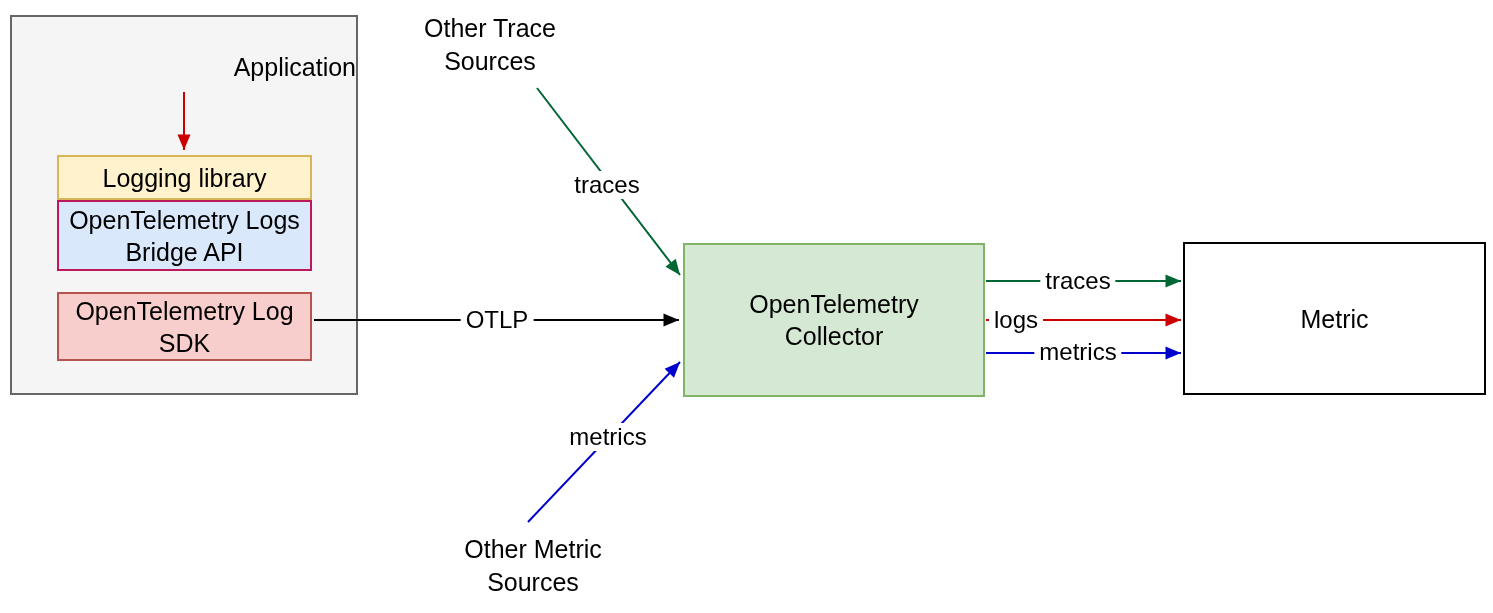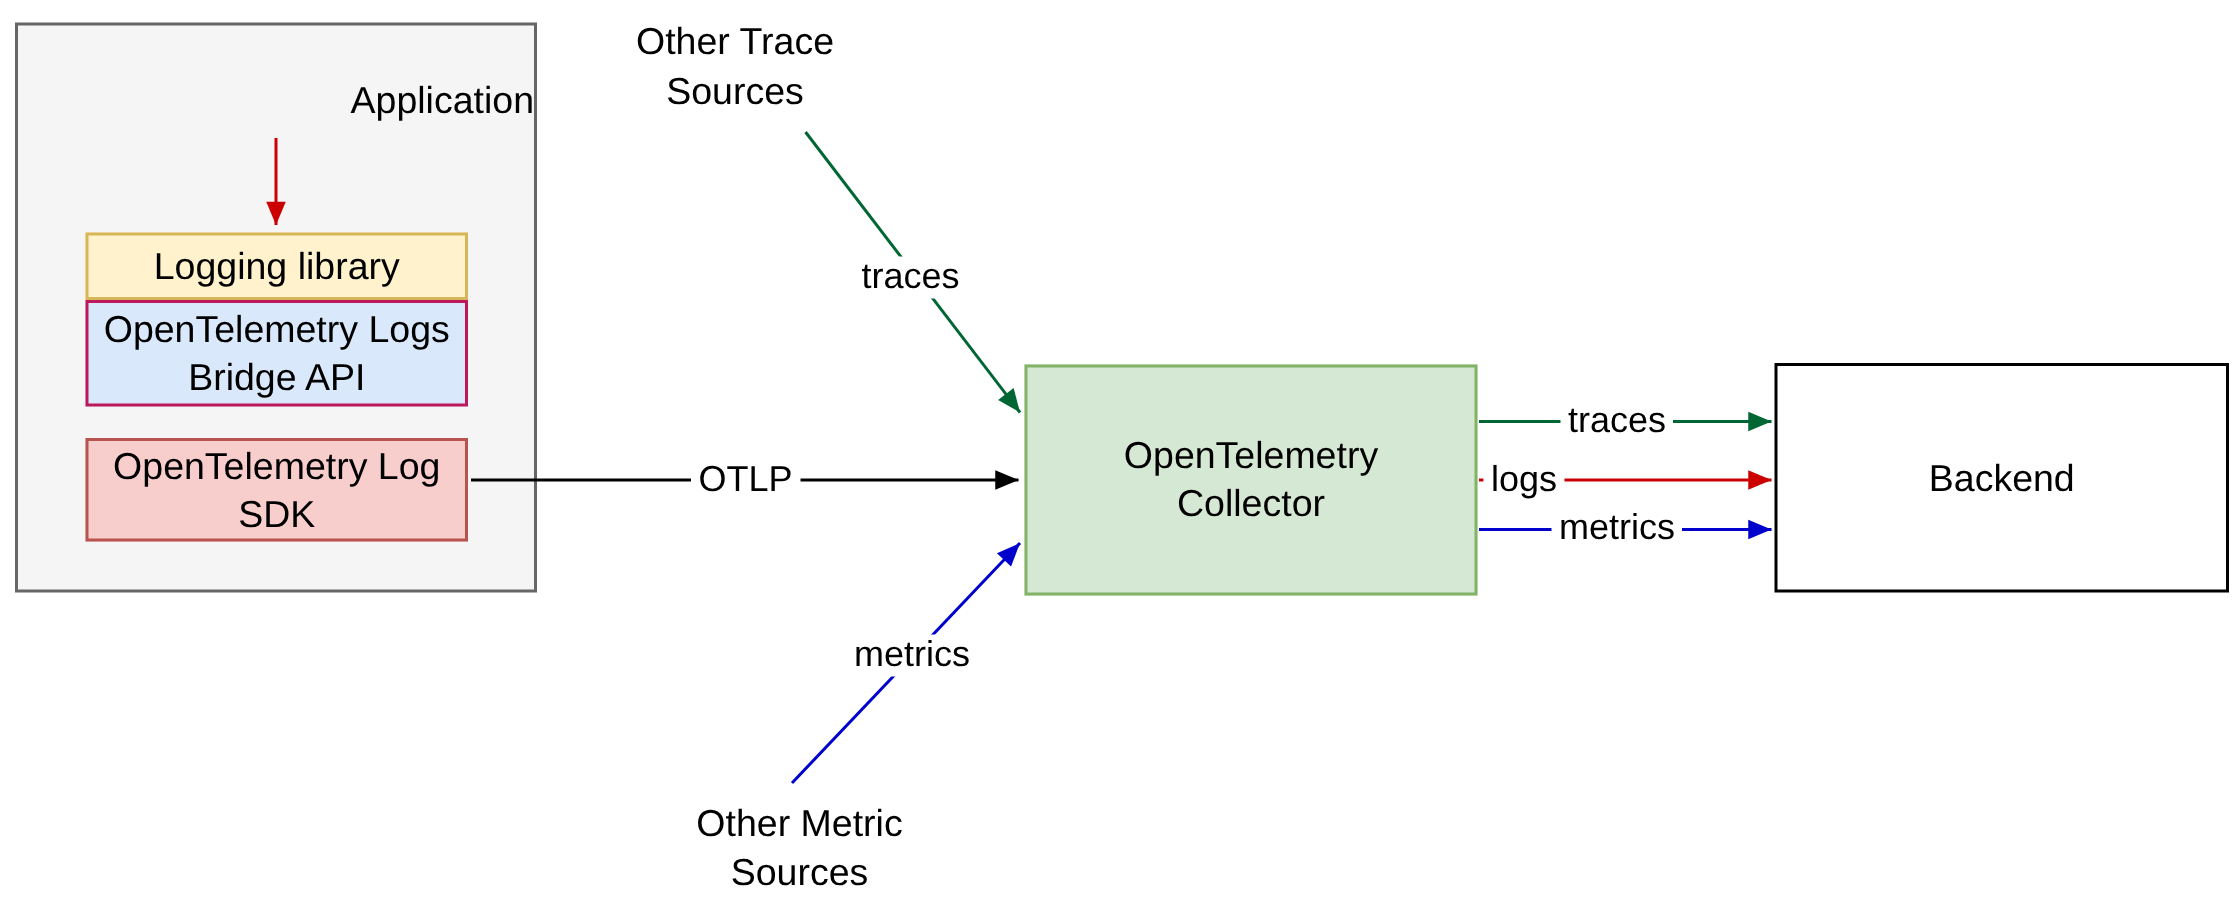--- a/index.html
+++ b/index.html
@@ -113,21 +113,21 @@
   </div>
   <div class="layer layer-sdk">
     <span>OpenTelemetry Log SDK</span>
   </div>
 
   <div class="node node-collector">
     <span>OpenTelemetry Collector</span>
   </div>
 
   <div class="node node-backend">
-    <span>Backend</span>
+    <span>Metric</span>
   </div>
 
   <div class="source-text trace-sources">Other Trace Sources</div>
   <div class="source-text metric-sources">Other Metric Sources</div>
 
   <svg class="arrows" width="1493" height="613" viewBox="0 0 1493 613">
     <defs>
       <marker id="ah-otlp" markerUnits="userSpaceOnUse" markerWidth="17" markerHeight="14" refX="16" refY="7" orient="auto">
         <path d="M0.5,0.5 L16,7 L0.5,13.5 Z" fill="#000000"></path>
       </marker>

